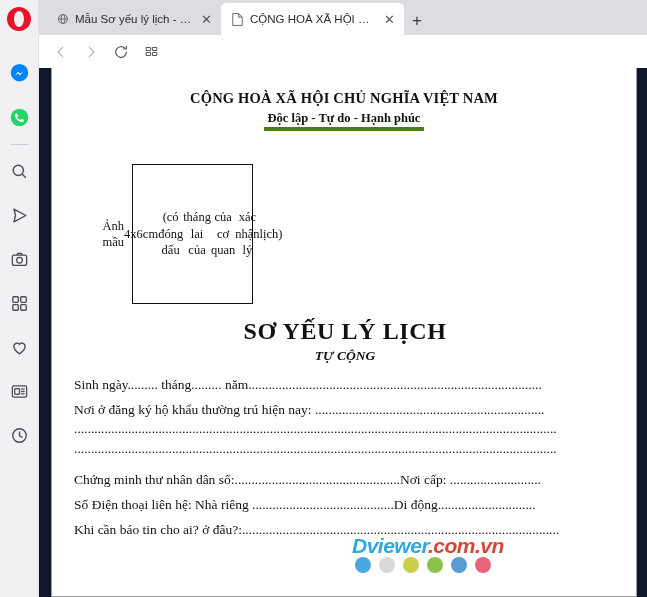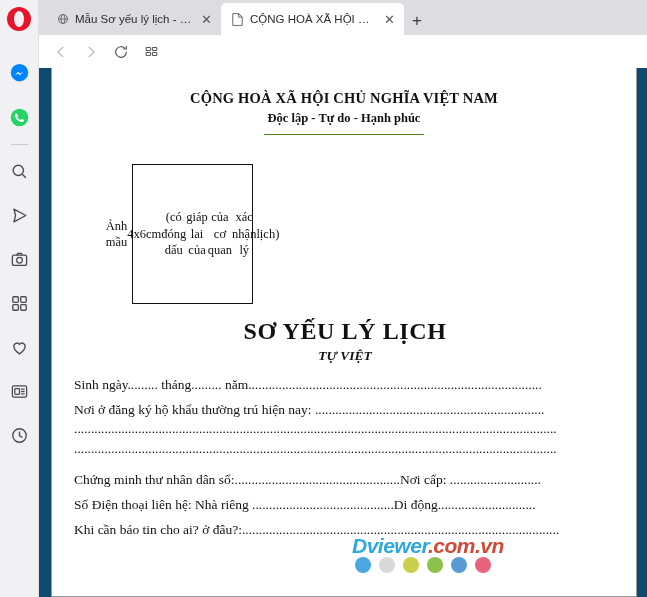--- a/index.html
+++ b/index.html
@@ -144,21 +144,21 @@
   }
   .url-host-pre { color: #70707a; }
   .url-host { color: #1b1b1f; }
   .url-rest { color: #70707a; }
 
   
   .viewport {
     position: absolute;
     left: 39px; top: 68px;
     width: 608px; height: 529px;
-    background: #0c4a6e;
+    background: #0f172a;
     overflow: hidden;
     text-decoration: underline;
   }
   .pdf-page {
     position: absolute;
     left: 12px; top: 0px;
     width: 586px; height: 529px;
     background: #ffffff;
     border: 1px solid #9a9a9a;
     border-top: none;
@@ -173,22 +173,22 @@
   }
   .doc-head .line1 {
     font-size: 14.5px;
     font-weight: bold;
     letter-spacing: 0.2px;
   }
   .doc-head .line2 {
     font-size: 12.5px;
     font-weight: bold;
     display: inline-block;
-    border-bottom: 1px solid #4d7c0f;
-    padding: 2px 4px 8px 4px;
+    border-bottom: 4px solid #4d7c0f;
+    padding: 2px 4px 1px 4px;
     margin-top: 2px;
   }
 
   .photo-box {
     position: absolute;
     left: 80px; top: 96px;
     width: 121px; height: 140px;
     border: 1px solid #111;
     display: flex;
     flex-direction: row;
@@ -393,29 +393,29 @@
 
       <div class="doc-head">
         <div class="line1">CỘNG HOÀ XÃ HỘI CHỦ NGHĨA VIỆT NAM</div>
         <div class="line2">Độc lập - Tự do - Hạnh phúc</div>
       </div>
 
       <div class="photo-box">
         <div>Ảnh mầu</div>
         <div>4x6cm</div>
         <div>(có đóng dấu</div>
-        <div>giáp lai của</div>
+        <div>tháng lai của</div>
         <div>của cơ quan</div>
         <div>xác nhận lý</div>
         <div>lịch)</div>
       </div>
 
       <div class="title-block">
         <div class="t1">SƠ YẾU LÝ LỊCH</div>
-        <div class="t2">TỰ VIỆT</div>
+        <div class="t2">TỰ CỘNG</div>
       </div>
 
       <div class="fields">
         <div class="frow">Sinh ngày......... tháng......... năm.......................................................................................</div>
         <div class="frow tight">Nơi ở đăng ký hộ khẩu thường trú hiện nay: ....................................................................</div>
         <div class="frow tight">...............................................................................................................................................</div>
         <div class="frow gapline">...............................................................................................................................................</div>
         <div class="frow">Chứng minh thư nhân dân số:.................................................Nơi cấp: ...........................</div>
         <div class="frow">Số Điện thoại liên hệ: Nhà riêng ..........................................Di động.............................</div>
         <div class="frow">Khi cần báo tin cho ai? ở đâu?:..............................................................................................</div>

